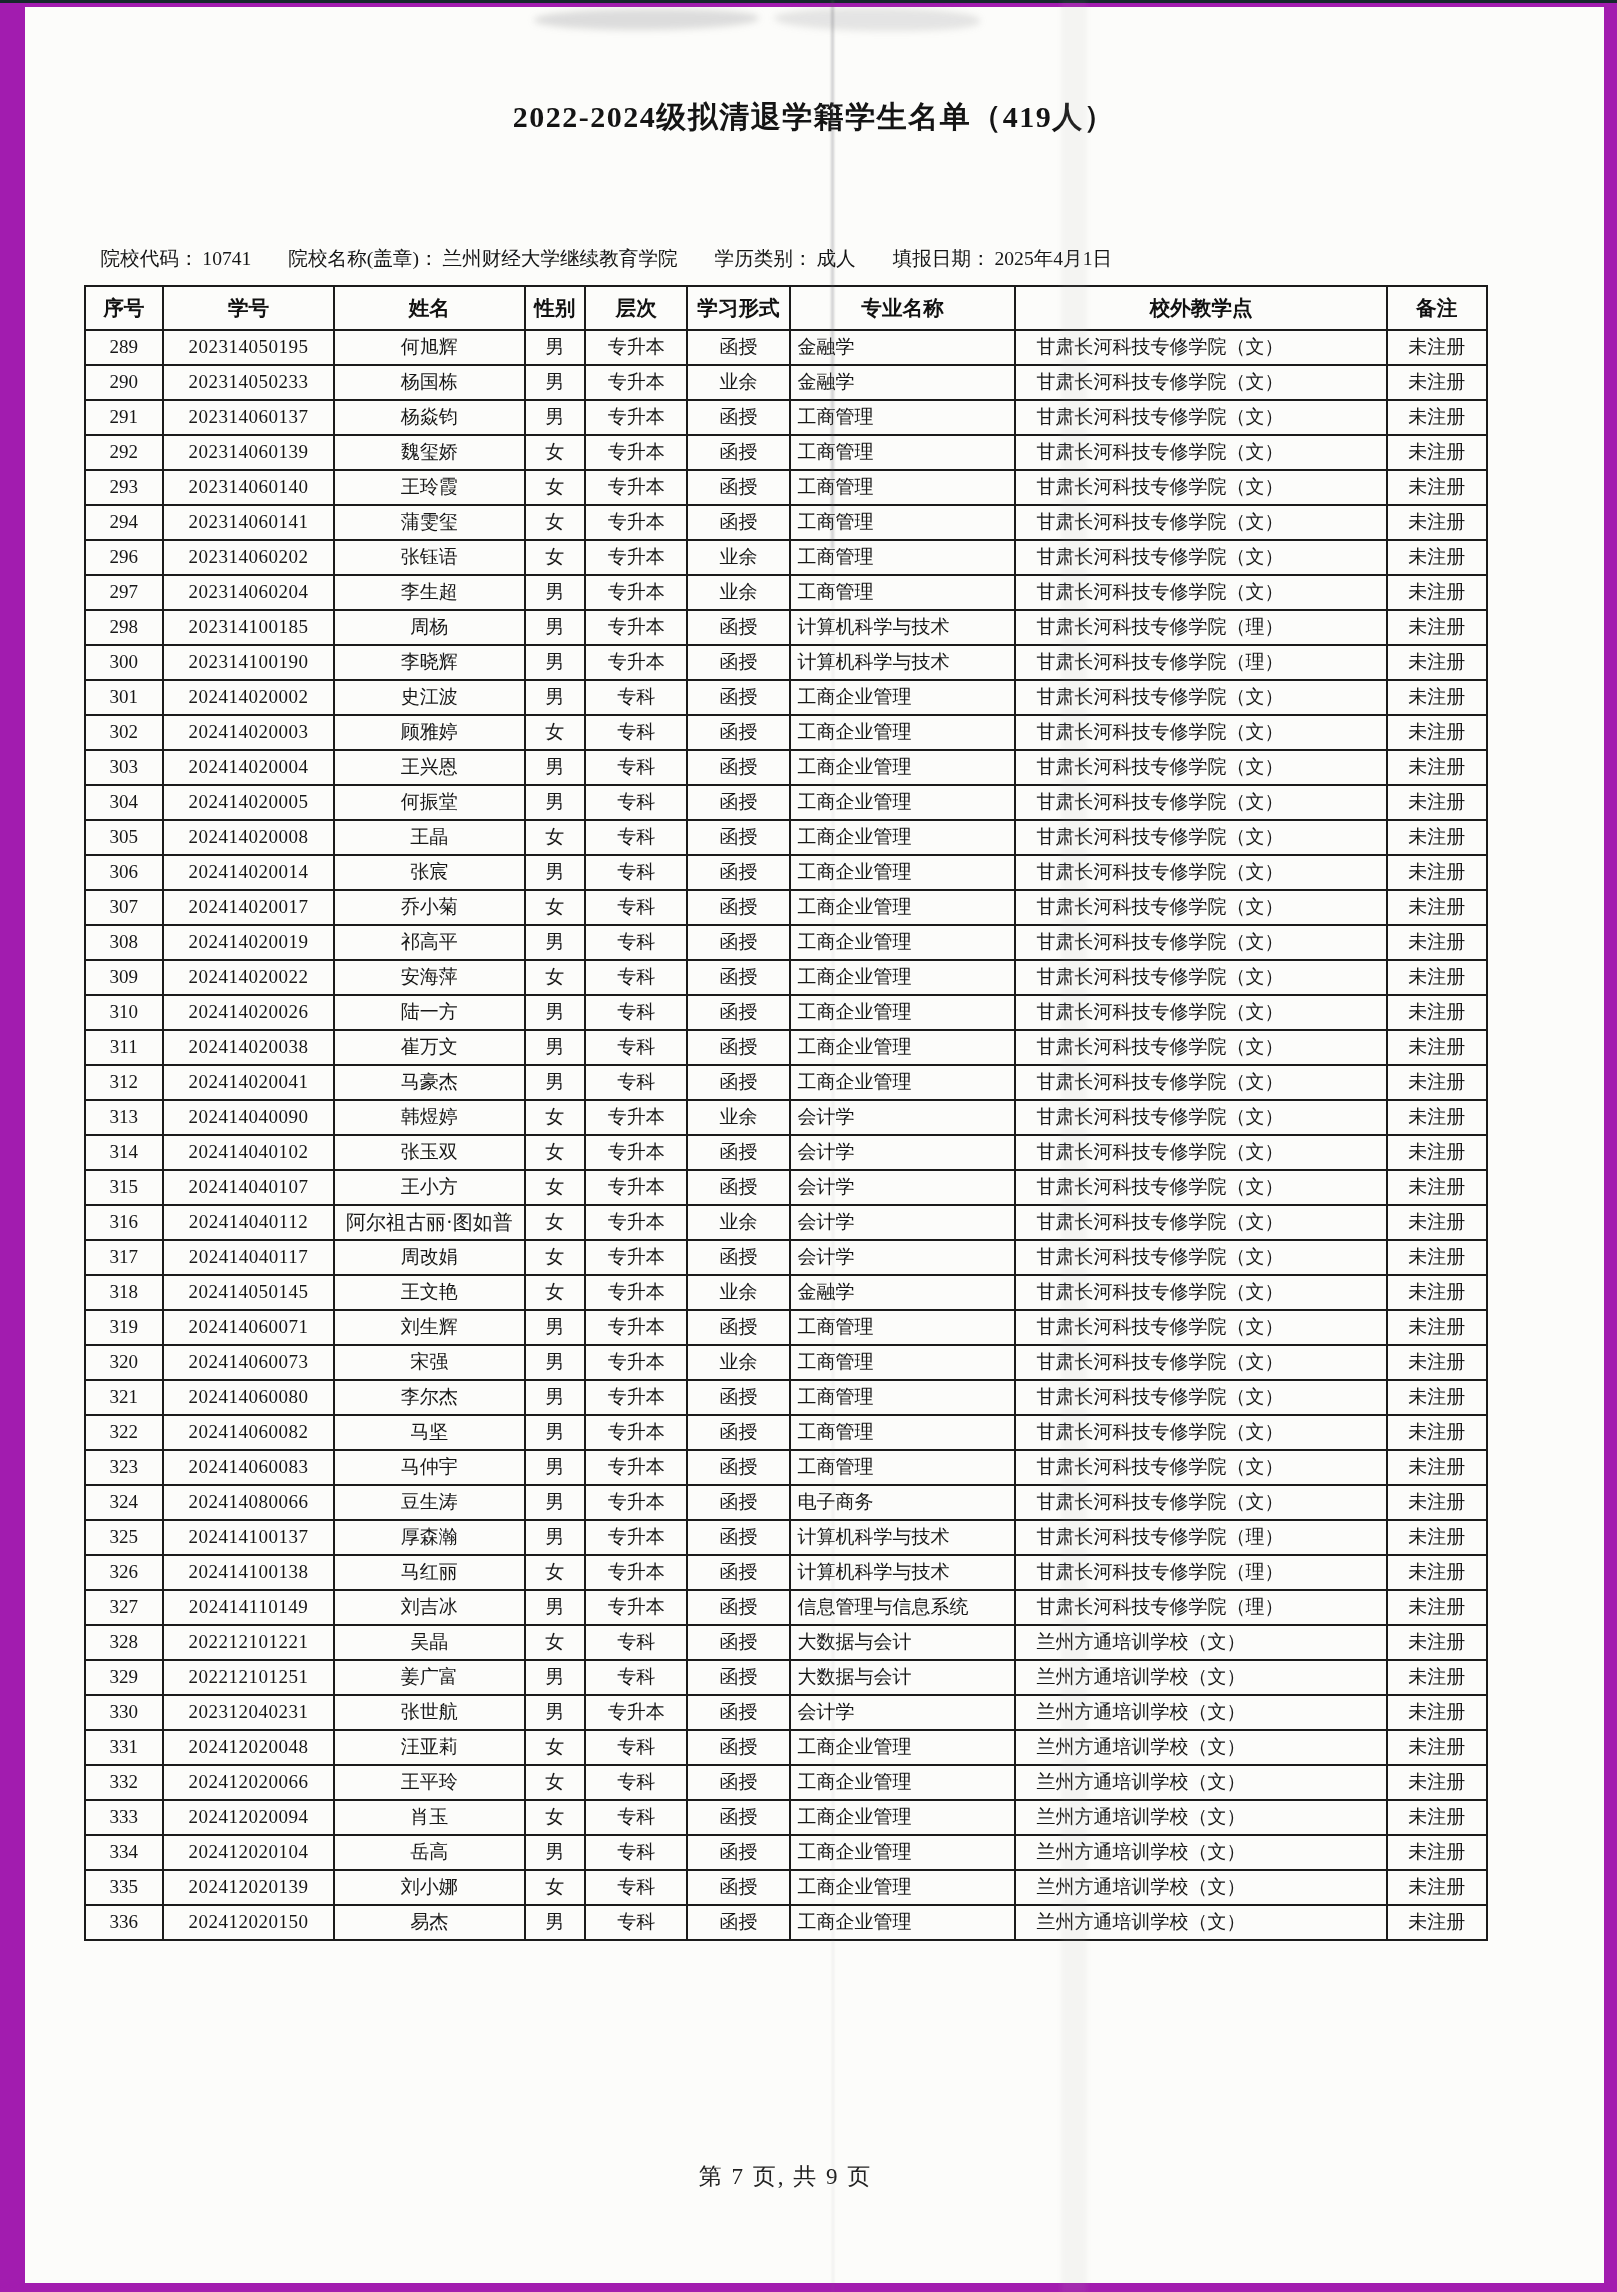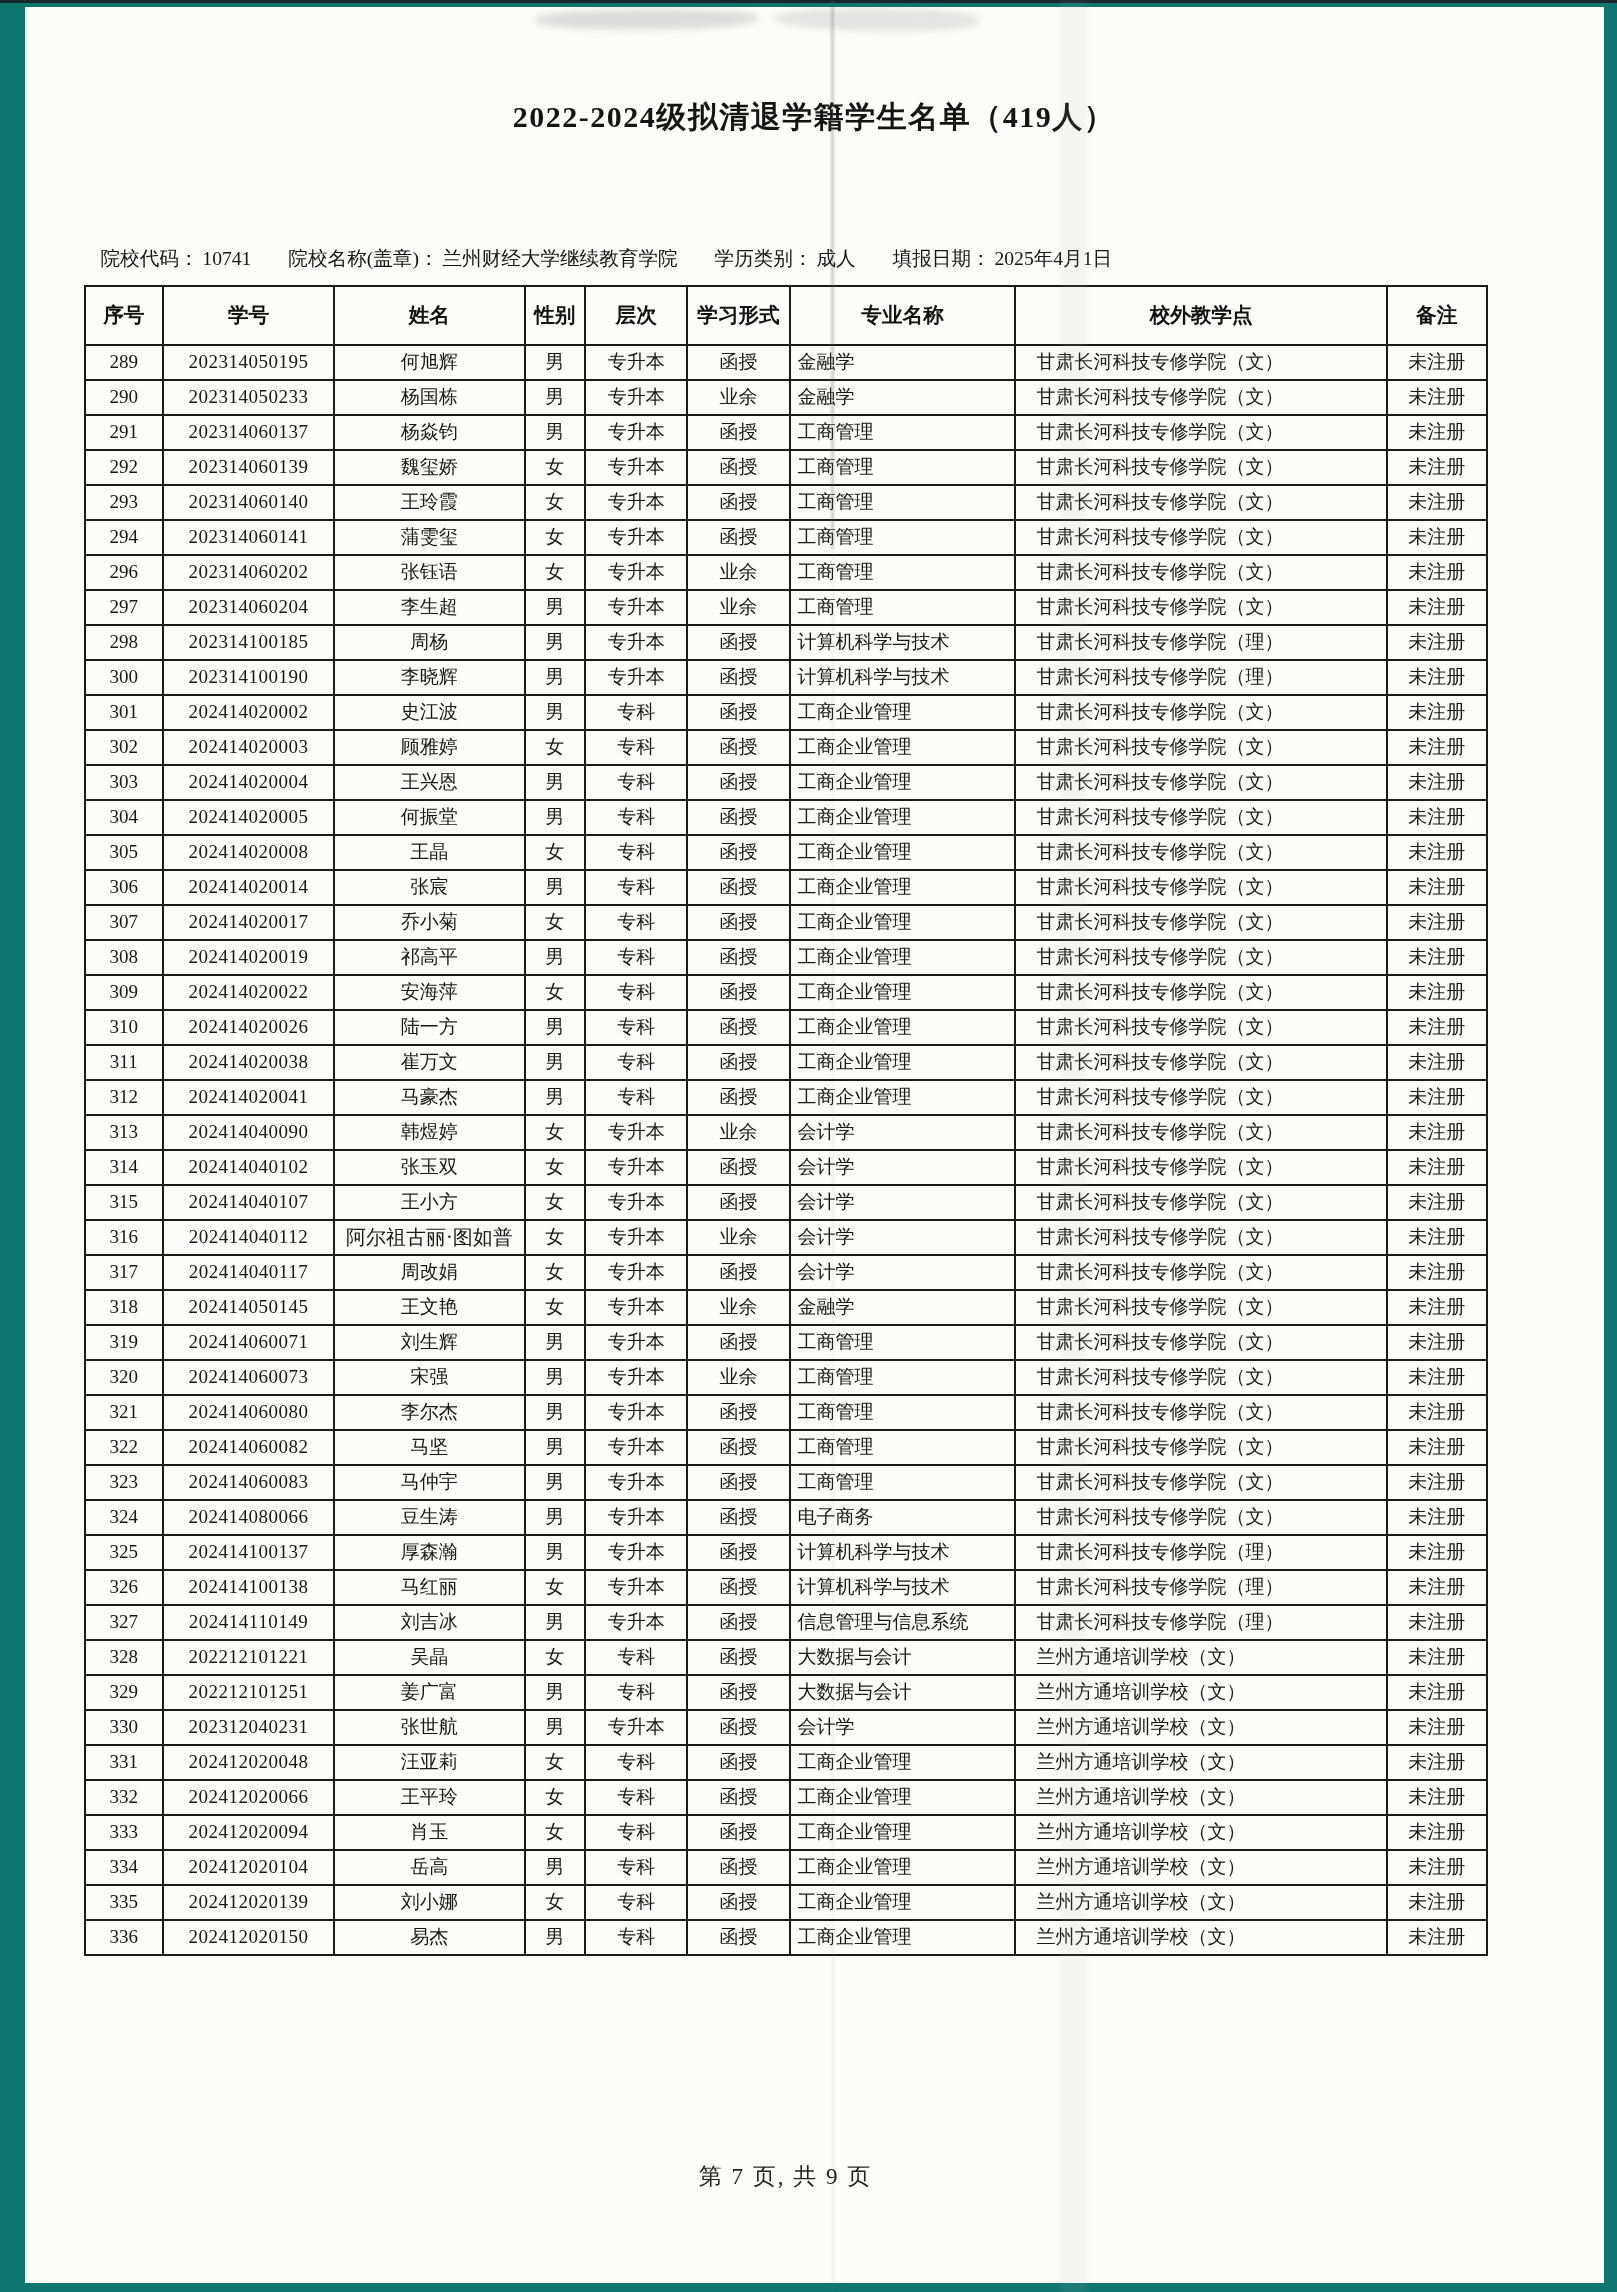--- a/index.html
+++ b/index.html
@@ -1,17 +1,17 @@
 <!DOCTYPE html>
 <html><head>
 <meta charset="utf-8">
 <style>
   * { margin:0; padding:0; box-sizing:border-box; }
   html,body { width:1617px; height:2293px; background:#0c0f10; overflow:hidden; }
-  .scan-wrap { position:relative; width:1617px; height:2293px; background:#0f766e; }
+  .scan-wrap { position:relative; width:1617px; height:2293px; background:#a21caf; }
   .page {
     position:absolute; left:24.5px; top:6.9px; width:1579px; height:2276px;
     background:#fcfcfa; color:#161616;
     font-family:"Liberation Serif","DejaVu Serif",serif;
   }
   .title {
     position:absolute; left:0; top:90px; width:100%;
     text-align:center; font-size:30px; font-weight:600; letter-spacing:1.5px;
     color:#141414;
   }
@@ -21,21 +21,21 @@
   }
   .info-pair .lbl { margin-right:3.9px; }
   table.roster {
     position:absolute; left:59px; top:278px; width:1404px;
     border-collapse:collapse; table-layout:fixed;
   }
   th, td {
     border:2px solid #1b1b1b;
     overflow:hidden; white-space:nowrap;
   }
-  th { height:59px; font-size:20.6px; font-weight:700; text-align:center; color:#111;font-family:Liberation Serif, serif; }
+  th { height:44px; font-size:20.6px; font-weight:700; text-align:center; color:#111;font-family:Liberation Serif, serif; }
   td { height:35px; font-size:19px; text-align:center; padding:0 2px; color:#171717; }
   td:nth-child(2) { letter-spacing:0.5px; }
   td:nth-child(7) { text-align:left; padding-left:6.9px; }
   td:nth-child(8) { text-align:left; padding-left:20px; }
   td.small-name { font-size:20px; }
   .footer {
     position:absolute; left:59px; top:2154px; width:1404px;
     text-align:center; font-size:23px; letter-spacing:2px; color:#222;
   }
   

